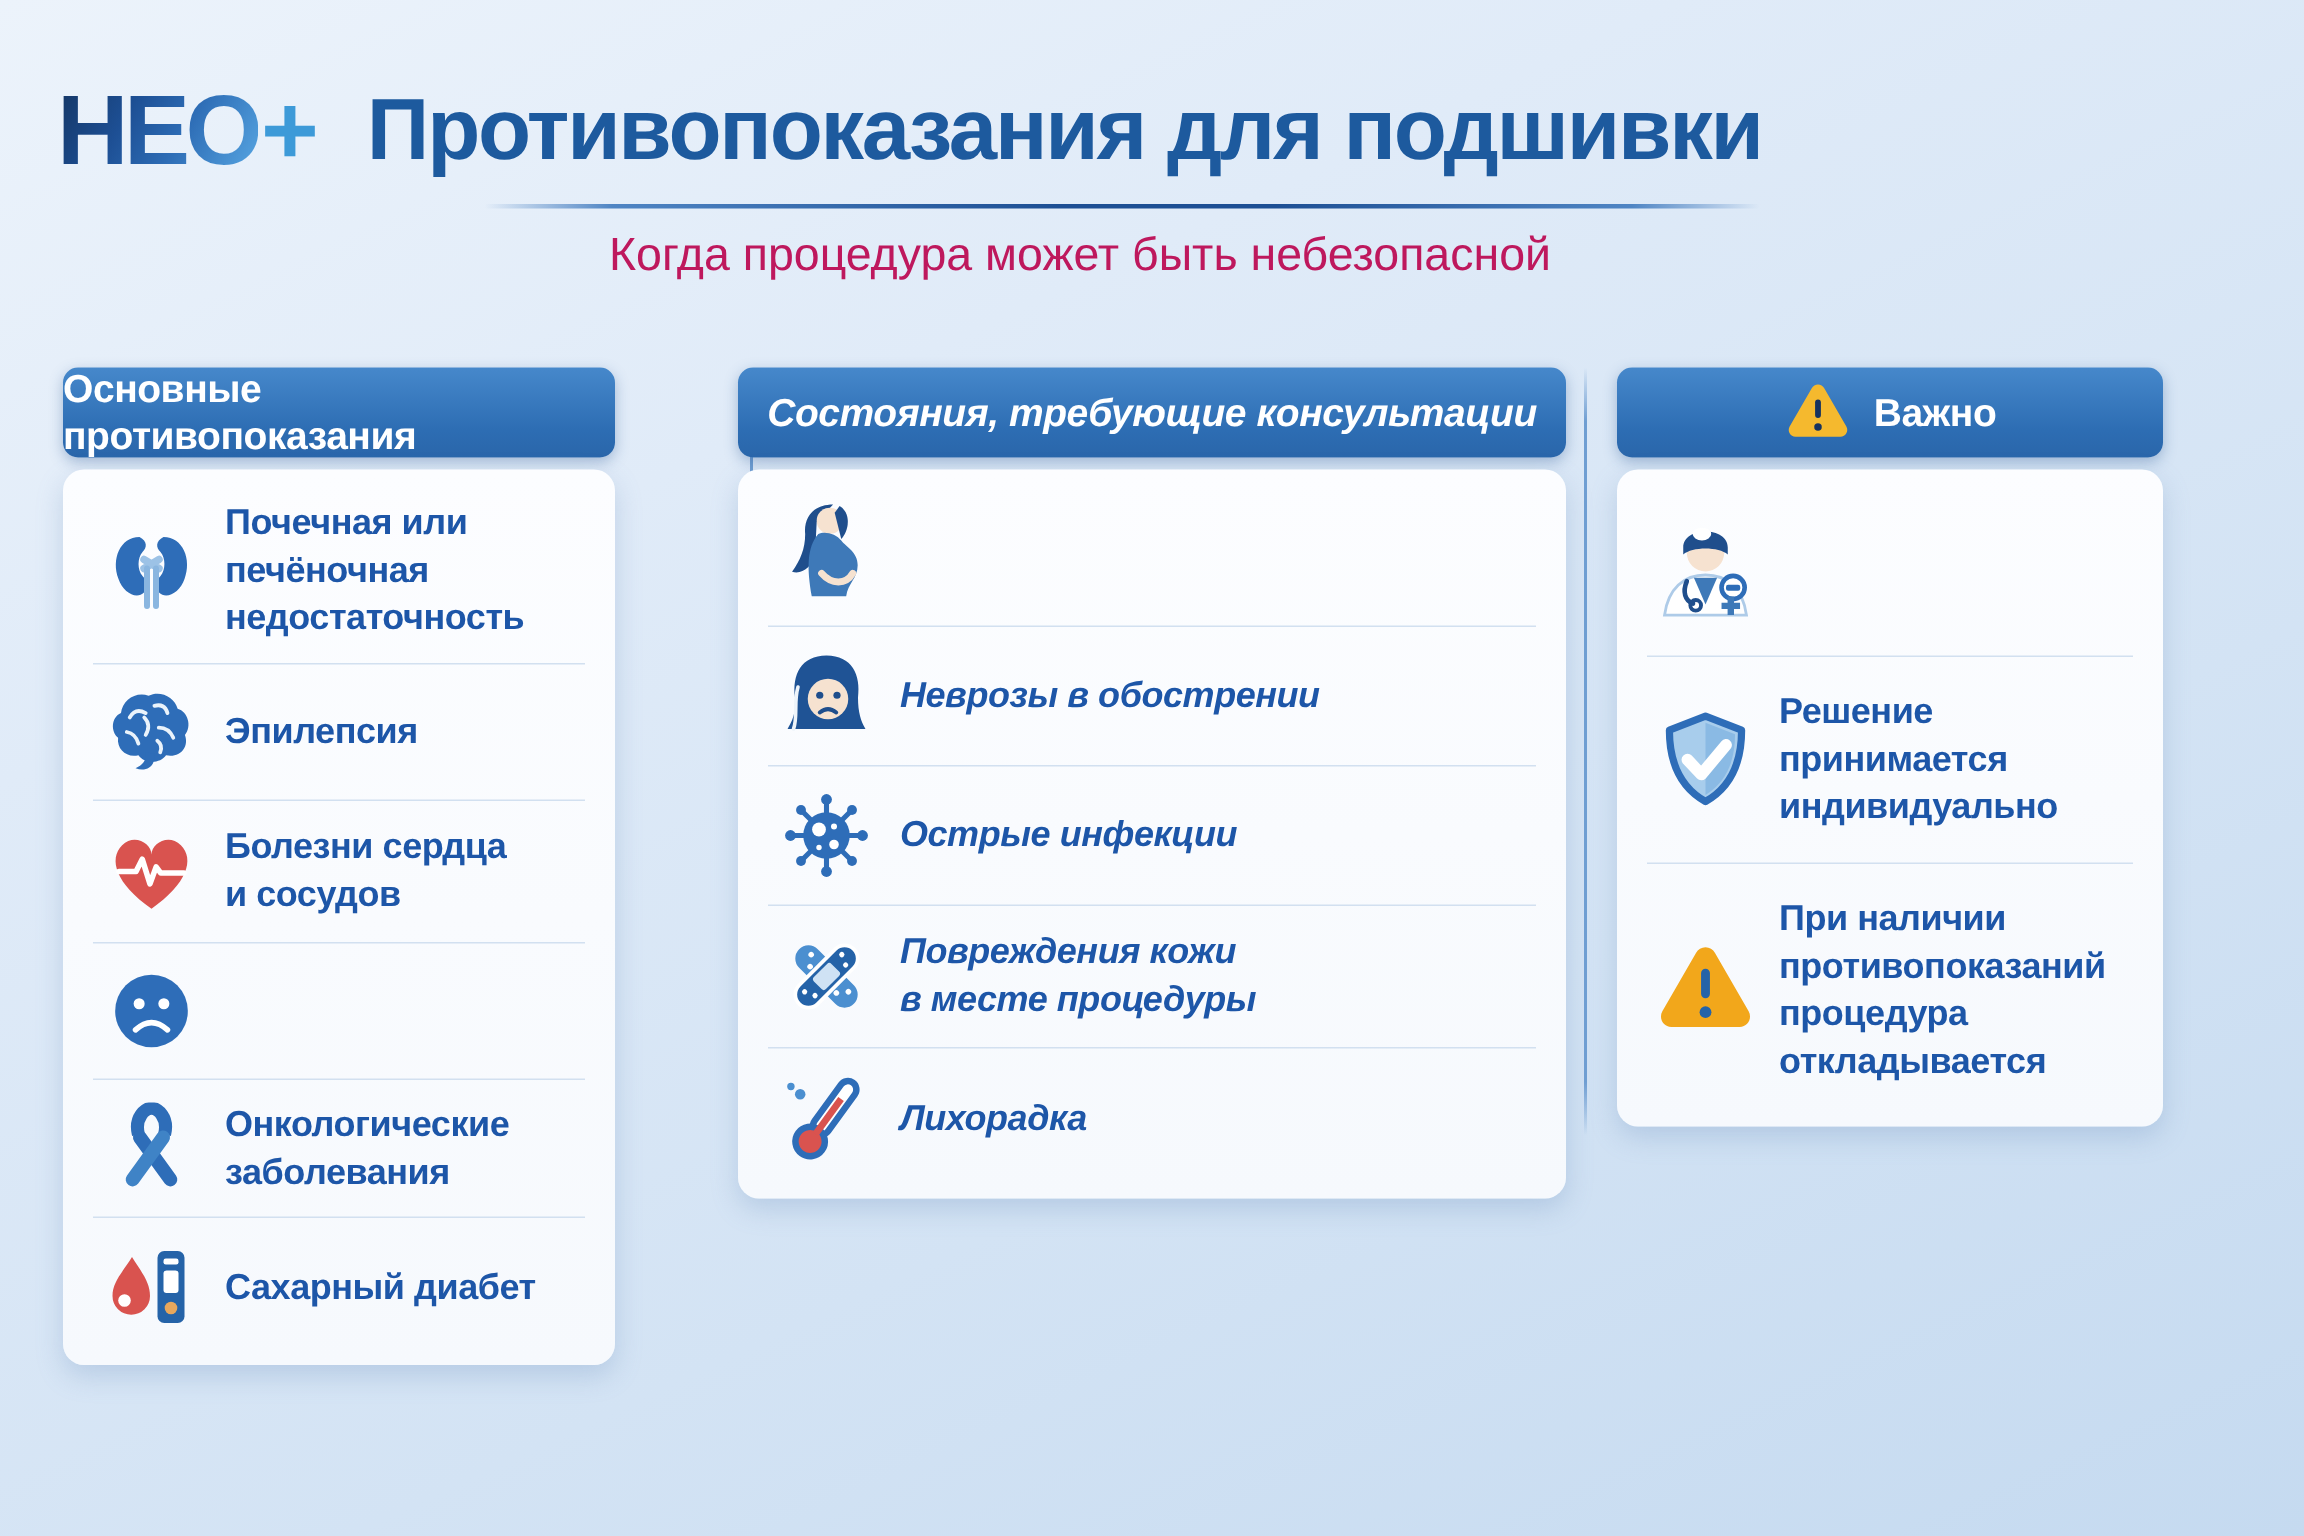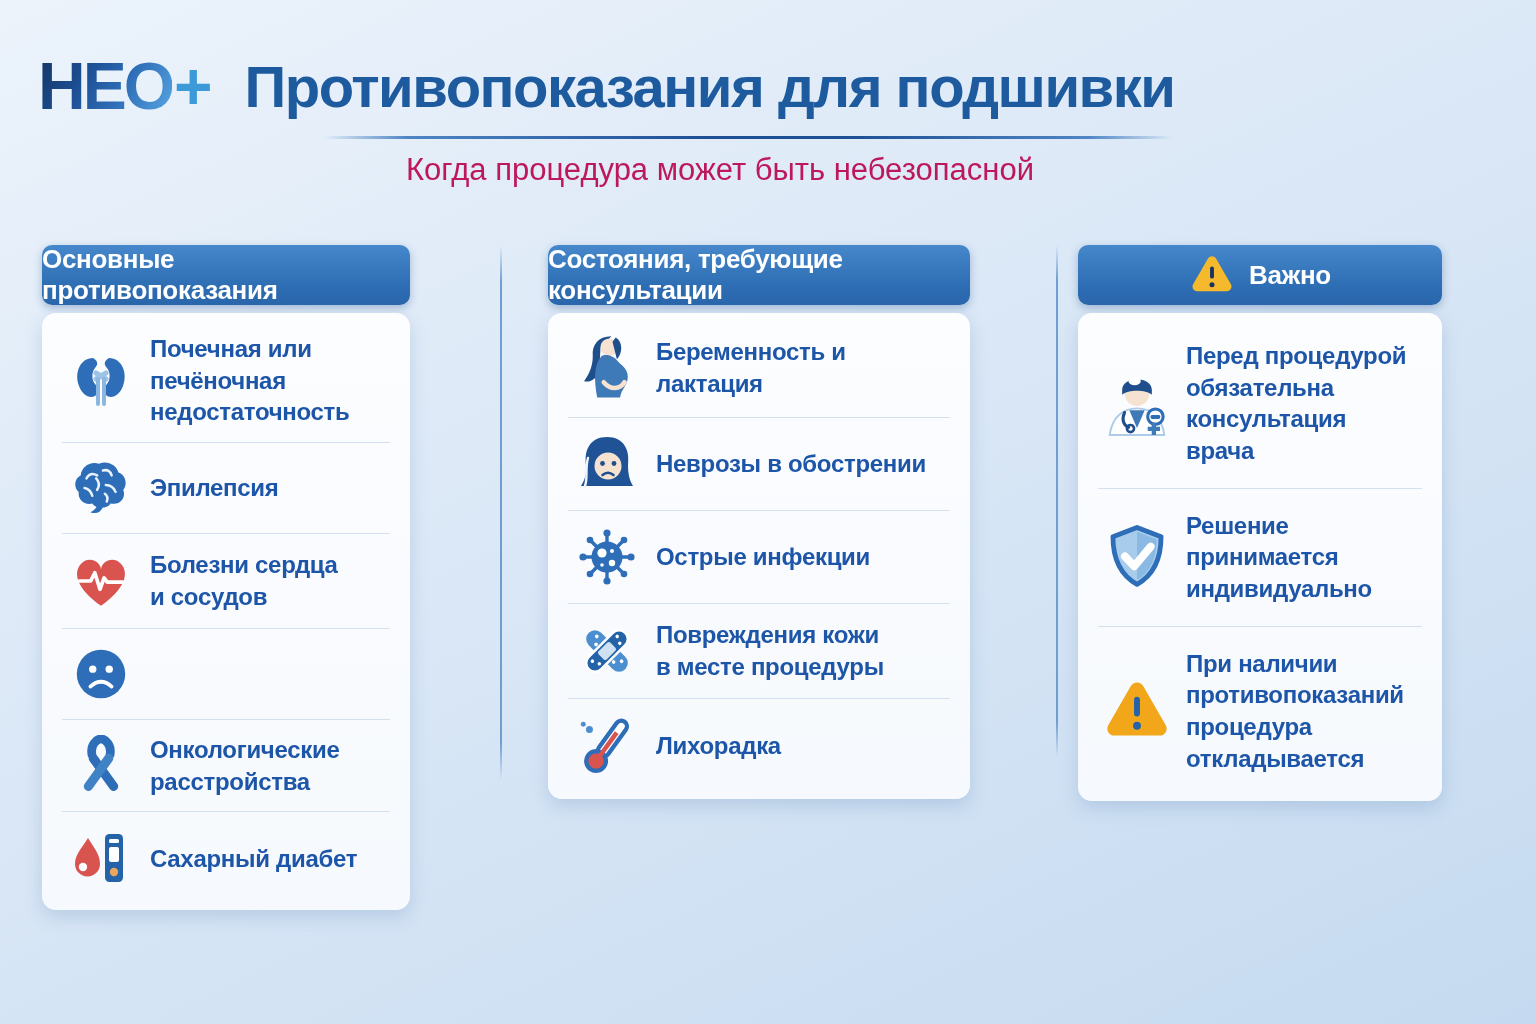--- a/index.html
+++ b/index.html
@@ -35,21 +35,21 @@
     background:linear-gradient(90deg, rgba(79,133,196,0) 0%, #4f85c4 10%, #1d4f94 45%, #1d4f94 62%, #4f85c4 90%, rgba(79,133,196,0) 100%);
   }
   .subtitle {
     position:absolute; top:152px; left:0; width:1440px;
     text-align:center; font-size:31px; color:#be185d;
   }
 
   
   .col { position:absolute; top:245px; }
   #col1 { left:42px;   width:368px; }
-  #col2 { left:548px;  width:422px; }
+  #col2 { left:492px;  width:552px;font-style:italic; }
   #col3 { left:1078px; width:364px; }
 
   .col-header {
     height:60px; border-radius:10px;
     background:linear-gradient(180deg,#4688cb 0%, #2d6db3 70%, #2a66aa 100%);
     box-shadow:0 3px 9px rgba(40,85,145,.35);
     display:flex; align-items:center; justify-content:center; gap:14px;
     color:#ffffff; font-size:26px; font-weight:bold; letter-spacing:-0.3px;
   }
   .col-body {
@@ -149,21 +149,21 @@
     </div>
 
     <div class="item">
       <div class="item-icon">
         <svg viewBox="0 0 64 64" width="62" height="62">
           <path d="M23 22 C20 10 28 4 32 4 C36 4 44 10 41 22" fill="none" stroke="#2e6db8" stroke-width="9"></path>
           <line x1="24" y1="24" x2="45" y2="53" stroke="#2e6db8" stroke-width="9.5" stroke-linecap="round"></line>
           <line x1="40" y1="24" x2="19" y2="53" stroke="#3f83c6" stroke-width="9.5" stroke-linecap="round"></line>
         </svg>
       </div>
-      <div class="item-text">Онкологические расстройства</div>
+      <div class="item-text">Онкологические заболевания</div>
     </div>
 
     <div class="item">
       <div class="item-icon">
         <svg viewBox="0 0 64 64" width="64" height="64">
           <path d="M19 12 C26 23 31 29 31 38 A12.5 12.5 0 1 1 6 38 C6 29 12 23 19 12 Z" fill="#d9534f"></path>
           <circle cx="14" cy="41" r="4.2" fill="#ffffff"></circle>
           <rect x="36" y="8" width="18" height="48" rx="4.5" fill="#2563a8"></rect>
           <rect x="40" y="13" width="10" height="4" rx="1.5" fill="#ffffff"></rect>
           <rect x="40" y="21" width="10" height="15" rx="2" fill="#ffffff"></rect>
@@ -187,21 +187,20 @@
     <div class="item">
       <div class="item-icon">
         <svg viewBox="0 0 64 64" width="70" height="70">
           <path d="M36 3 C24 3 18 11 19 21 C19 30 16 37 11 44 C17 46 23 41 25 34 L26 14 Z" fill="#1f4e8c"></path>
           <circle cx="34" cy="13" r="8" fill="#f6e2d0"></circle>
           <path d="M40 4 C47 8 46 19 41 24 L37 8 Z" fill="#1f4e8c"></path>
           <path d="M27 21 C20 29 20 42 23 59 L44 59 C45 51 51 48 51 40 C51 32 44 29 41 25 C38 21 31 19 27 21 Z" fill="#3e79b8"></path>
           <path d="M29 45 C35 52 44 52 48 45" stroke="#f6e2d0" stroke-width="4.2" fill="none" stroke-linecap="round"></path>
         </svg>
       </div>
-      <div class="item-text">Беременность и лактация</div>
     </div>
 
     <div class="item">
       <div class="item-icon">
         <svg viewBox="0 0 64 64" width="64" height="64">
           <path d="M32 5 C15 5 9 18 11 33 C12 43 9 49 6 54 L58 54 C55 49 53 43 53 33 C55 18 49 5 32 5 Z" fill="#1f5395"></path>
           <circle cx="33" cy="34" r="13.5" fill="#f6e2d0"></circle>
           <circle cx="27.5" cy="31.5" r="2.4" fill="#1f4e8c"></circle>
           <circle cx="39" cy="31.5" r="2.4" fill="#1f4e8c"></circle>
           <path d="M27.5 43 Q33 38.5 38.5 43" stroke="#1f4e8c" stroke-width="2.6" fill="none" stroke-linecap="round"></path>
@@ -309,23 +308,20 @@
           <circle cx="32" cy="24" r="10.5" fill="#f6e2d0"></circle>
           <path d="M19.5 21 C19.5 9 44.5 9 44.5 21 L44.5 25 C39.5 20.5 24.5 20.5 19.5 25 Z" fill="#1f4e8c"></path>
           <ellipse cx="30" cy="13.5" rx="5.2" ry="3.6" fill="#ffffff"></ellipse>
           <path d="M21.5 40 C19 46 20.5 51 25 52.5" stroke="#1f4e8c" stroke-width="2.6" fill="none" stroke-linecap="round"></path>
           <circle cx="26.5" cy="53.5" r="3" fill="none" stroke="#1f4e8c" stroke-width="2.2"></circle>
           <circle cx="47.5" cy="43.5" r="6.5" fill="#ffffff" stroke="#2e6db8" stroke-width="2.6"></circle>
           <rect x="43.5" y="42" width="8" height="3.4" rx="1.2" fill="#2e6db8"></rect>
           <path d="M41 52 h3.4 v-3.4 h3.6 v3.4 h3.4 v3.6 h-3.4 v3.4 h-3.6 v-3.4 h-3.4 Z" fill="#3e79b8"></path>
         </svg>
       </div>
-      <div class="item-text">Перед процедурой
-обязательна консультация
-врача</div>
     </div>
 
     <div class="item">
       <div class="item-icon">
         <svg viewBox="0 0 64 64" width="70" height="70">
           <path d="M32 5 L54 13.5 C54 33 48 48 32 57 C16 48 10 33 10 13.5 Z" fill="#a8cdec" stroke="#2e6db8" stroke-width="4.4" stroke-linejoin="round"></path>
           <path d="M32 9 L50 16 C50 32 45 45 32 53 Z" fill="#8abae4"></path>
           <path d="M21 31.5 L29.5 40.5 L44.5 22.5" stroke="#ffffff" stroke-width="7.2" fill="none" stroke-linecap="round" stroke-linejoin="round"></path>
         </svg>
       </div>

